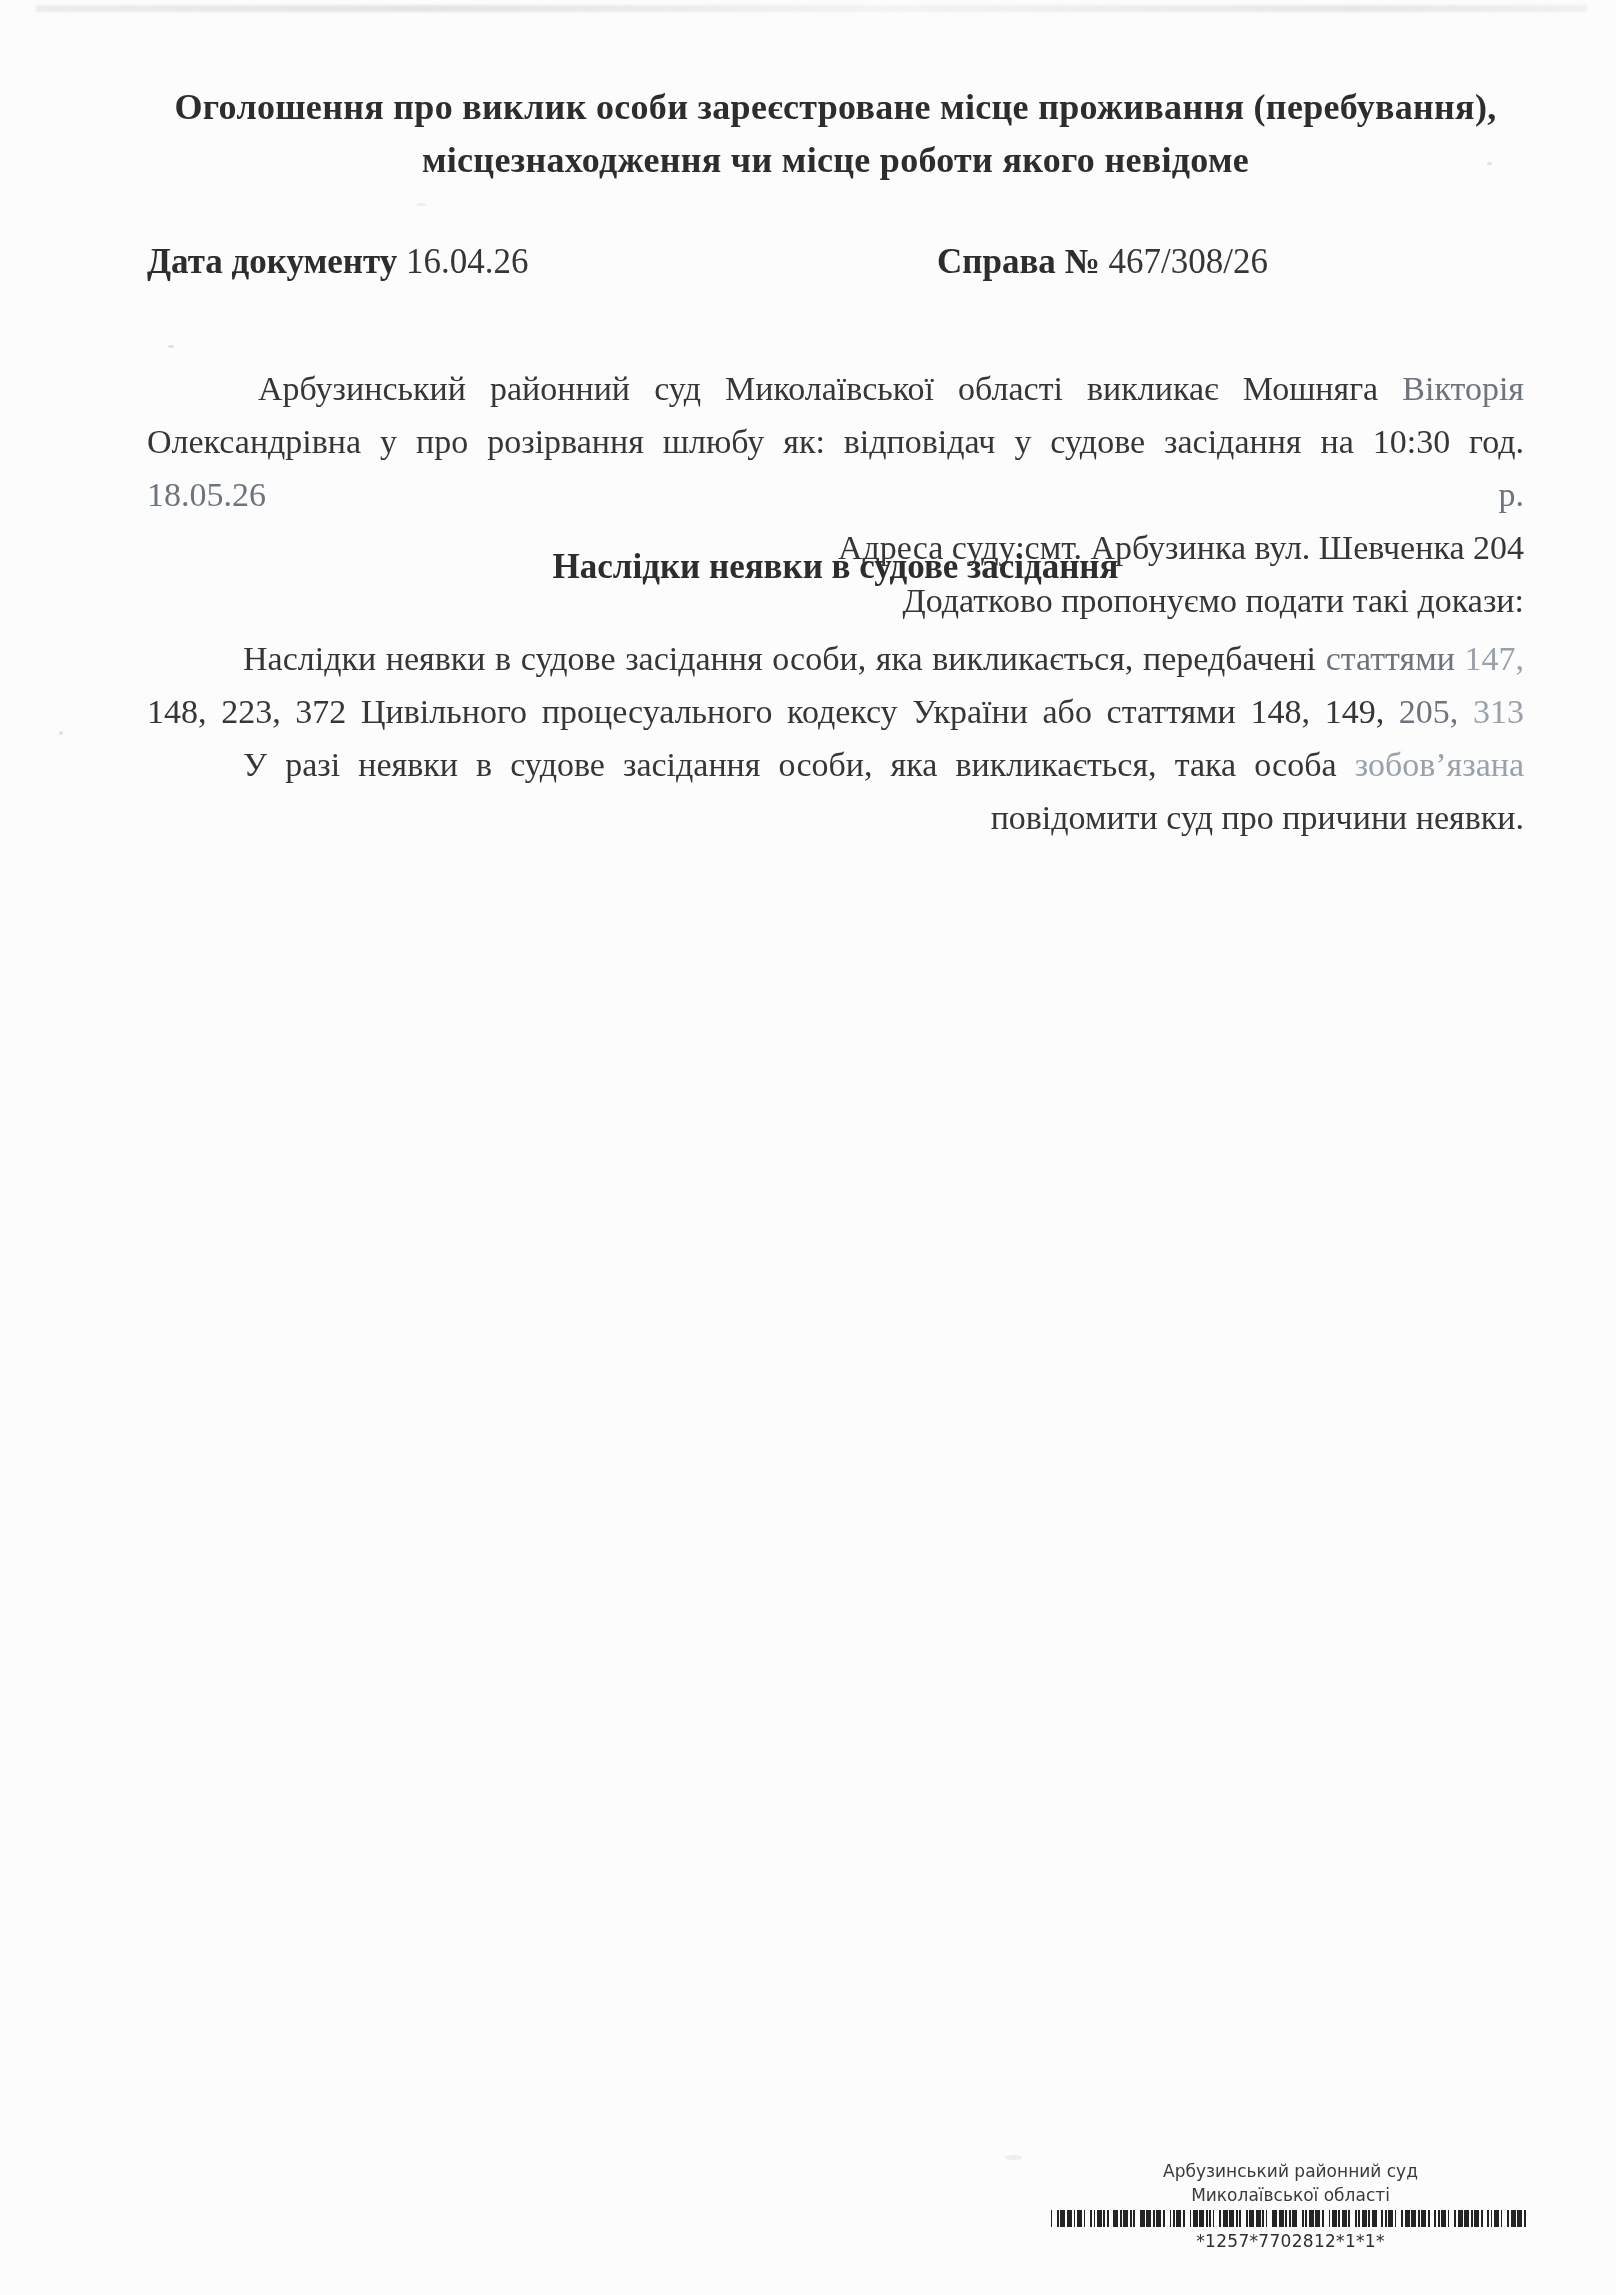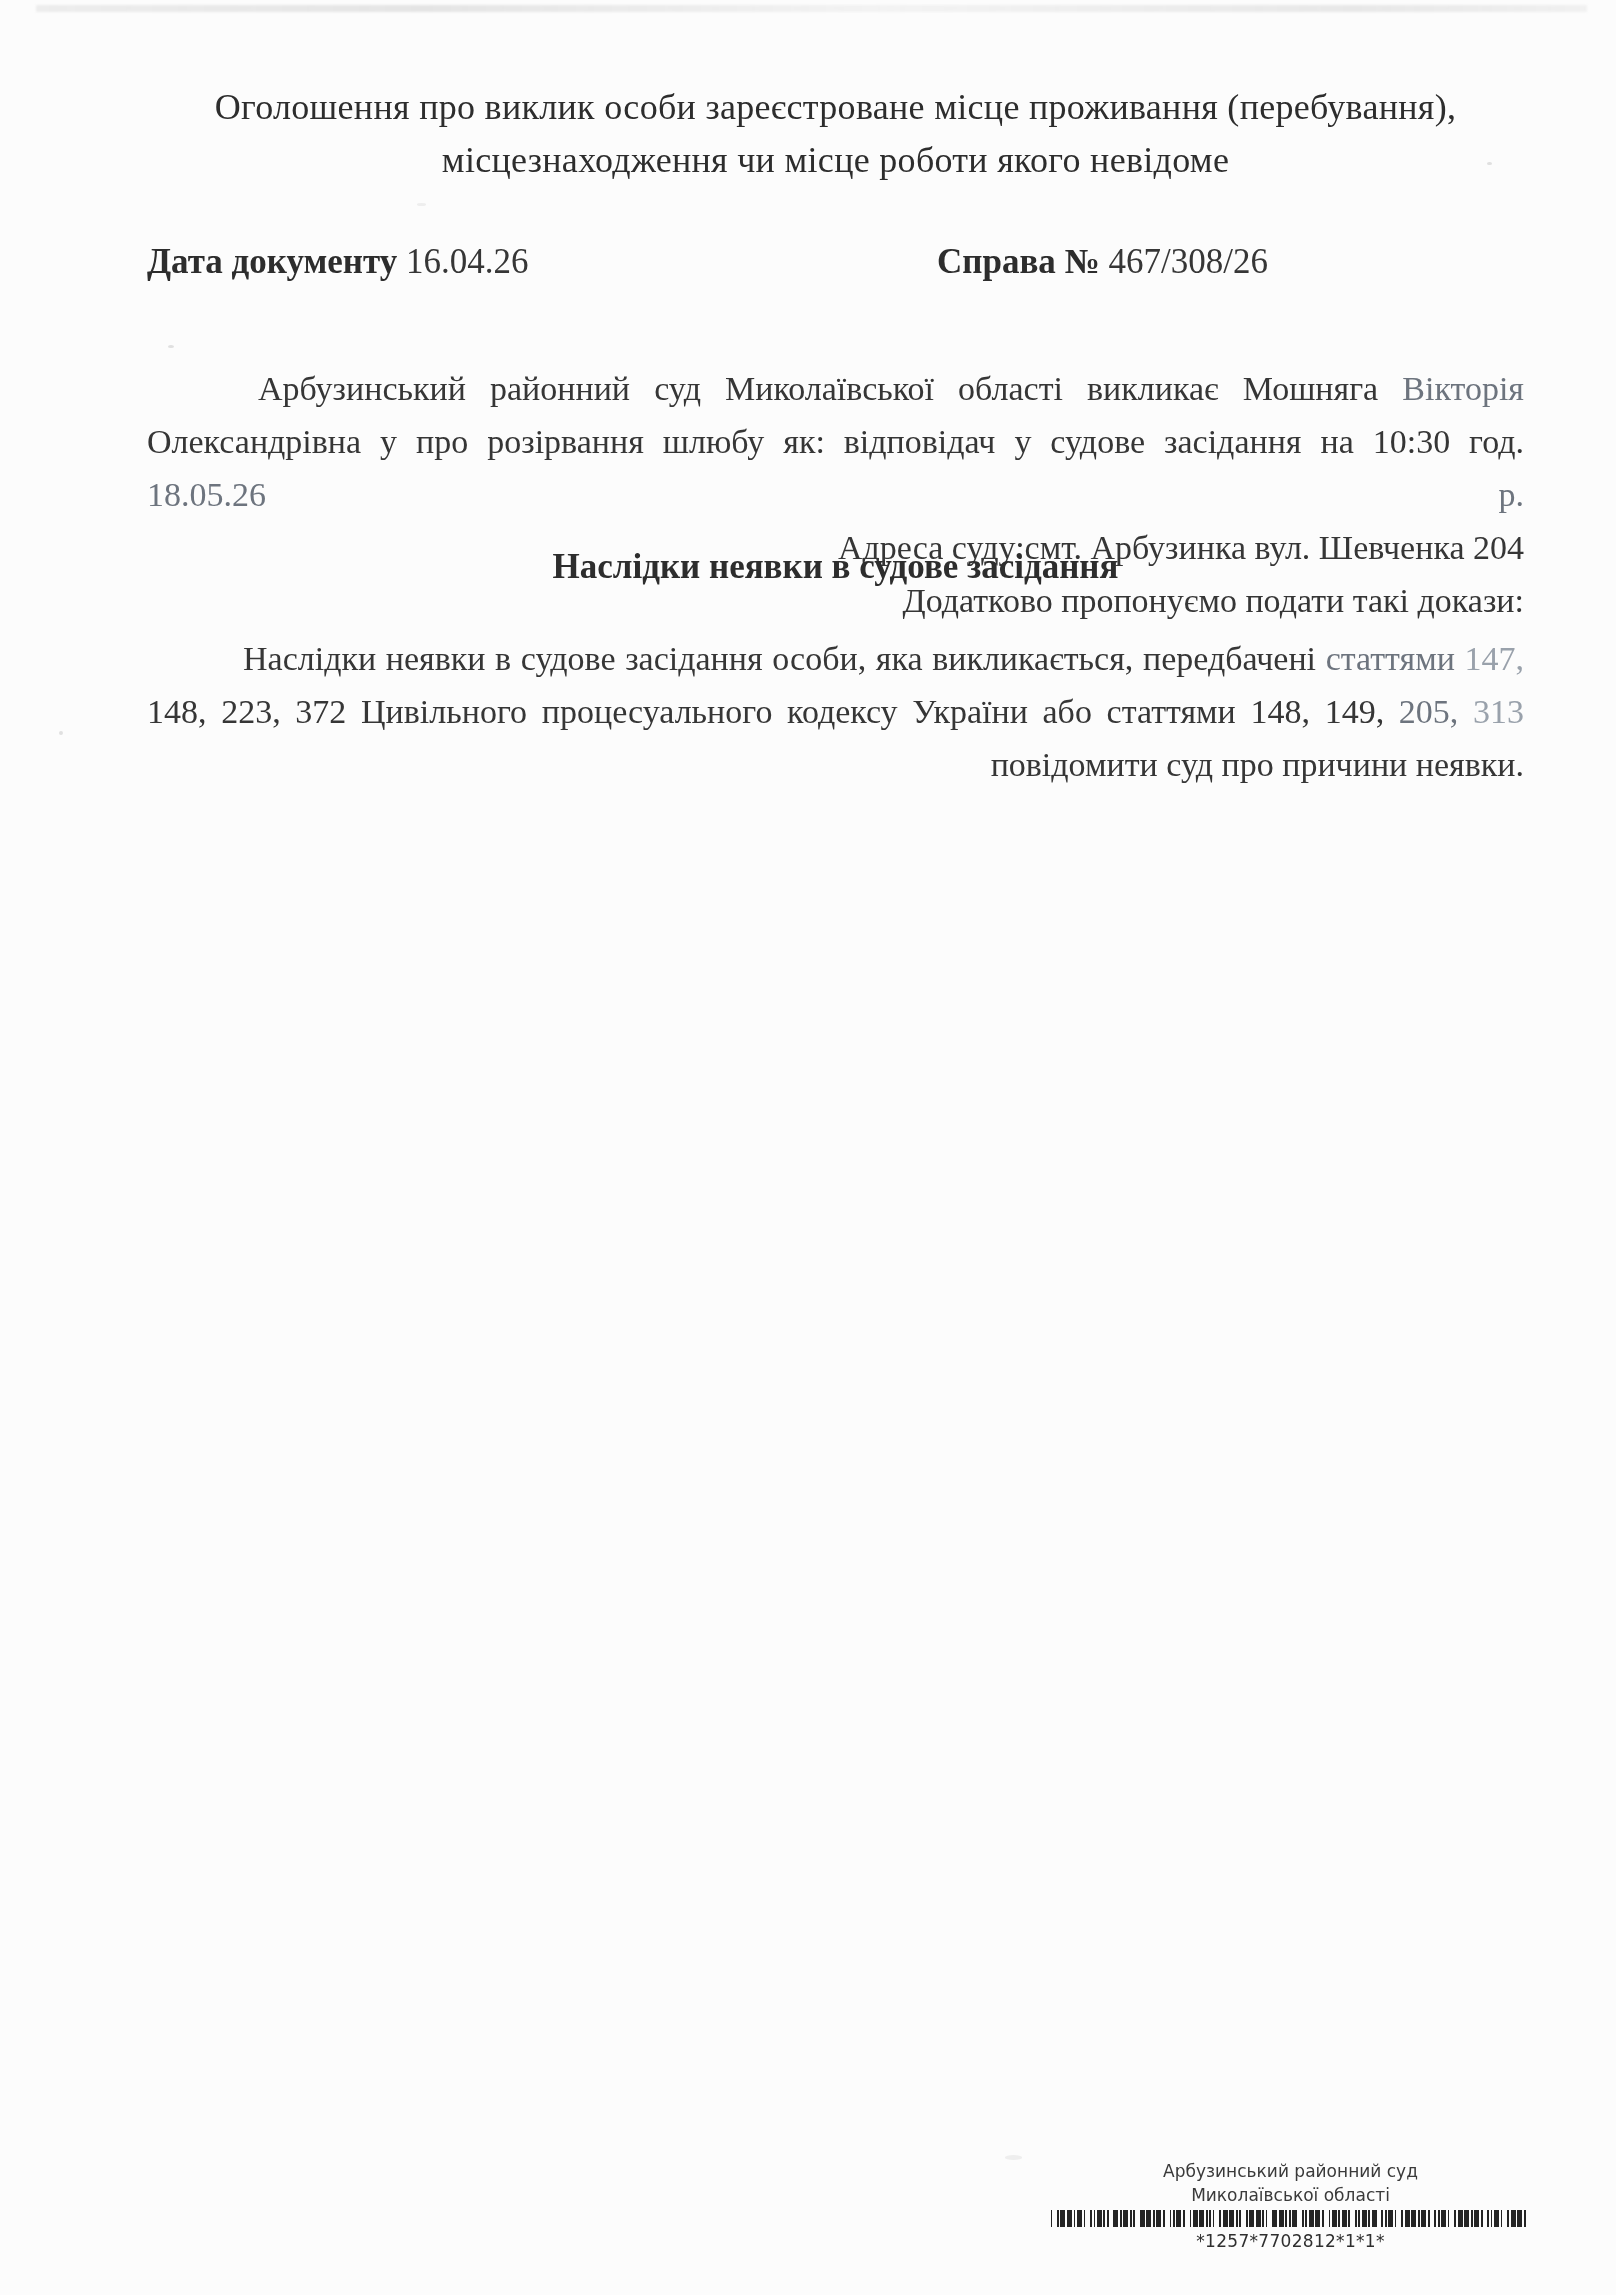--- a/index.html
+++ b/index.html
@@ -38,21 +38,21 @@
   .speck.s5 { left: 417px; top: 203px;  width: 9px; height: 2.6px; background: rgba(120,120,120,0.10); }
 
   
   .doc-title {
     position: absolute;
     top: 81px; left: 147px;
     width: 1377px;
     margin: 0;
     font-size: 36px;
     line-height: 53px;
-    font-weight: normal;
+    font-weight: bold;
     color: #2d2d2d;
     text-align: center;
     letter-spacing: 0.3px;
   }
 
   .meta-row {
     position: absolute;
     top: 242px; left: 147px;
     width: 1377px;
     font-size: 35px;
@@ -164,20 +164,24 @@
     <div class="jline ind2">
       <span>Наслідки неявки в судове засідання особи, яка викликається, передбачені</span>
       <span class="t-mid">статтями</span>
       <span class="t-faded">147,</span>
     </div>
     <div class="jline">
       <span>148, 223, 372 Цивільного процесуального кодексу України або статтями 148, 149,</span>
       <span class="t-mid">205,</span>
       <span class="t-faded">313</span>
     </div>
+    <div class="jline ind2">
+      <span>У разі неявки в судове засідання особи, яка викликається, така особа</span>
+      <span class="t-faded">зобов’язана</span>
+    </div>
     <div class="lline">повідомити суд про причини неявки.</div>
   </div>
 
   <div class="footer">
     <div>Арбузинський районний суд</div>
     <div>Миколаївської області</div>
     <div class="barcode" id="barcode">
         <div class="bar" style="width: 1.7px;"></div>
         <div class="gap" style="width: 4.9px;"></div>
         <div class="bar" style="width: 1.7px;"></div>

